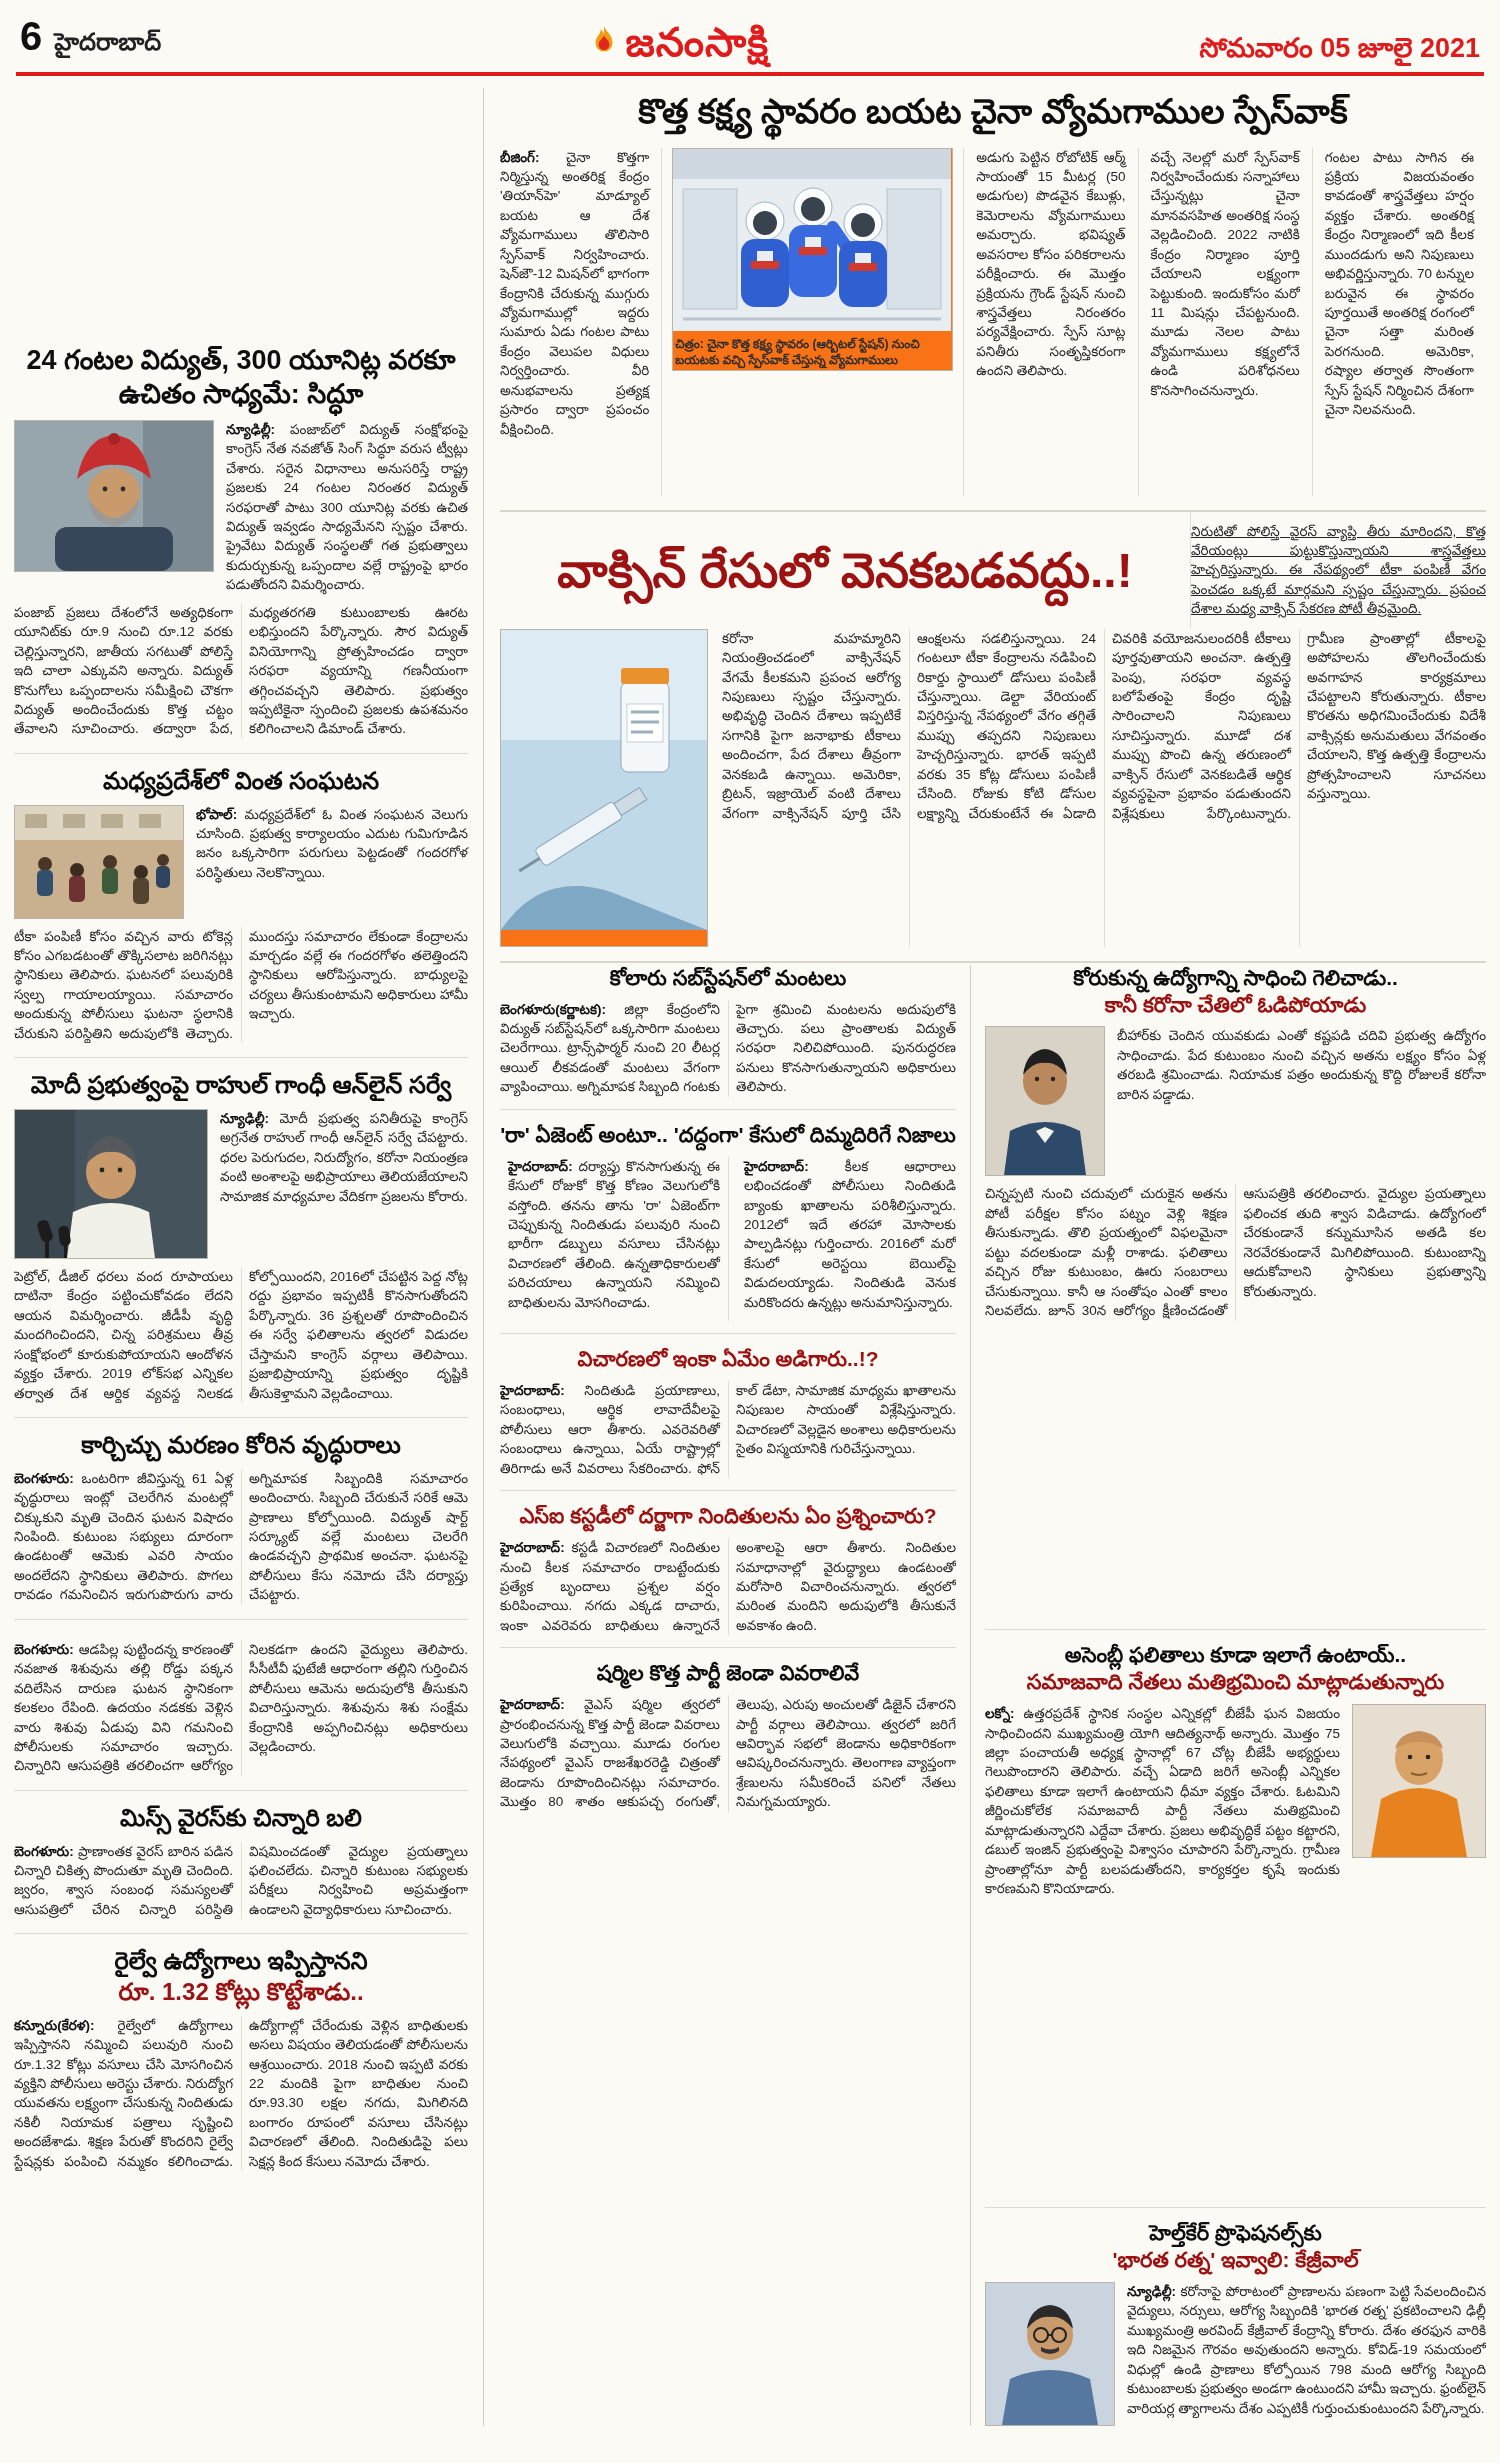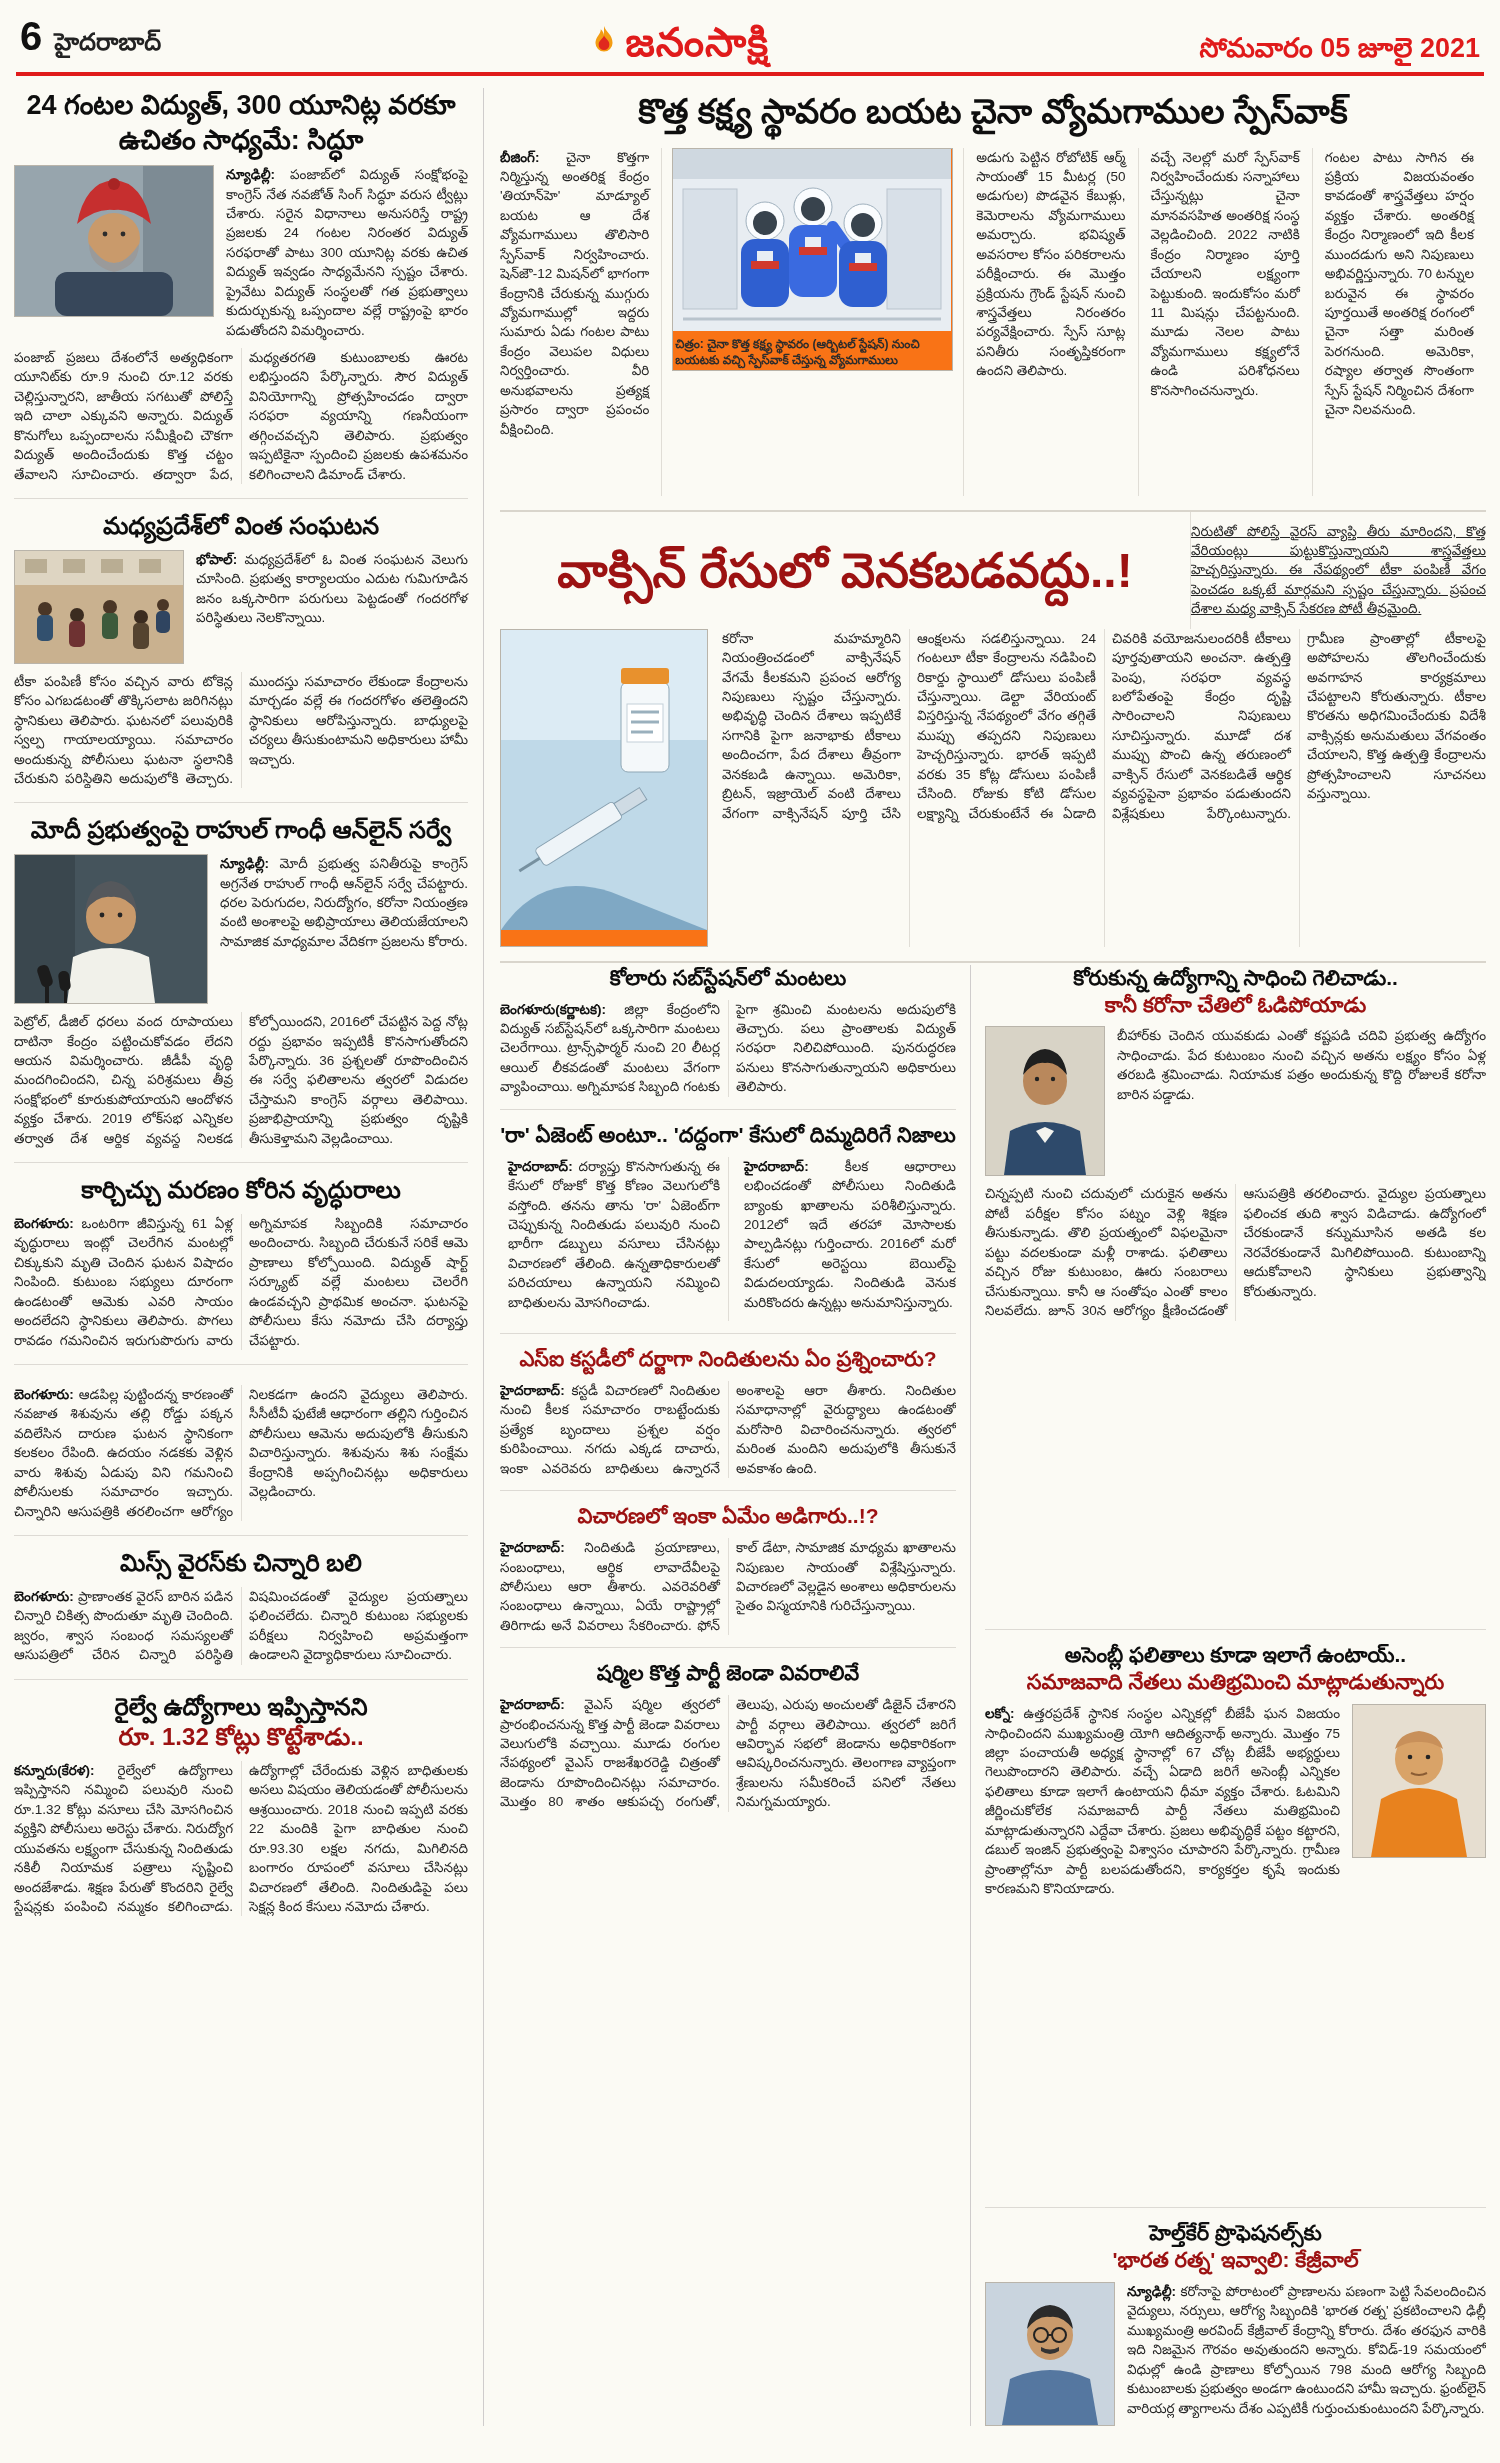--- a/index.html
+++ b/index.html
@@ -15,21 +15,21 @@
   .m-left { display:flex; align-items:baseline; gap:12px; }
   .m-page { font-size:40px; font-weight:800; color:#111; line-height:1; }
   .m-edition { font-size:24px; font-weight:700; color:#222; }
   .m-center { display:flex; align-items:center; gap:8px; }
   .m-paper { font-size:40px; font-weight:800; color:#e01b1b; letter-spacing:1px; line-height:1; }
   .m-date { font-size:27px; font-weight:800; color:#e01b1b; line-height:1; }
   .rule-red { height:4px; background:#e01b1b; margin:0 2px; }
   
   .content { display:flex; gap:16px; padding-top:12px; height:2350px; overflow:hidden; }
   .leftcol { width:470px; flex:none; border-right:1px solid #cfcccc; padding-right:15px;
-             display:flex; flex-direction:column; gap:14px; overflow:hidden; }
+             display:flex; flex-direction:column; gap:14px; overflow:hidden;justify-content:center; }
   .main { flex:1; display:flex; flex-direction:column; gap:14px; overflow:hidden; }
   article + article { border-top:1px solid #dddad4; padding-top:12px; }
   
   .hl { font-weight:800; text-align:center; color:#0e0e0e; line-height:1.28; }
   .hl-l { font-size:27px; }
   .hl-m { font-size:24px; }
   .hl-s { font-size:21px; }
   .hl-xl { font-size:34px; padding:2px 0 8px; }
   .maroon { color:#9c1212; }
   .hl-vax { font-size:48px; font-weight:800; color:#9c1212; text-align:center; line-height:1.15; padding:24px 8px; }
@@ -307,32 +307,32 @@
                 <span>దర్యాప్తు కొనసాగుతున్న ఈ కేసులో రోజుకో కొత్త కోణం వెలుగులోకి వస్తోంది. తనను తాను 'రా' ఏజెంట్‌గా చెప్పుకున్న నిందితుడు పలువురి నుంచి భారీగా డబ్బులు వసూలు చేసినట్లు విచారణలో తేలింది. ఉన్నతాధికారులతో పరిచయాలు ఉన్నాయని నమ్మించి బాధితులను మోసగించాడు.</span>
               </p>
               <p class="qa-item">
                 <span class="dateline">హైదరాబాద్:</span>
                 <span>కీలక ఆధారాలు లభించడంతో పోలీసులు నిందితుడి బ్యాంకు ఖాతాలను పరిశీలిస్తున్నారు. 2012లో ఇదే తరహా మోసాలకు పాల్పడినట్లు గుర్తించారు. 2016లో మరో కేసులో అరెస్టయి బెయిల్‌పై విడుదలయ్యాడు. నిందితుడి వెనుక మరికొందరు ఉన్నట్లు అనుమానిస్తున్నారు.</span>
               </p>
             </div>
           </article>
 
           <article>
+            <h3 class="hl hl-s maroon">విచారణలో ఇంకా ఏమేం అడిగారు..!?</h3>
+            <p class="body cols2 clip mh170">
+              <span class="dateline">హైదరాబాద్:</span>
+              <span>నిందితుడి ప్రయాణాలు, సంబంధాలు, ఆర్థిక లావాదేవీలపై పోలీసులు ఆరా తీశారు. ఎవరెవరితో సంబంధాలు ఉన్నాయి, ఏయే రాష్ట్రాల్లో తిరిగాడు అనే వివరాలు సేకరించారు. ఫోన్ కాల్ డేటా, సామాజిక మాధ్యమ ఖాతాలను నిపుణుల సాయంతో విశ్లేషిస్తున్నారు. విచారణలో వెల్లడైన అంశాలు అధికారులను సైతం విస్మయానికి గురిచేస్తున్నాయి.</span>
+            </p>
+          </article>
+
+          <article>
             <h3 class="hl hl-s maroon">ఎస్ఐ కస్టడీలో దర్జాగా నిందితులను ఏం ప్రశ్నించారు?</h3>
             <p class="body cols2 clip mh170">
               <span class="dateline">హైదరాబాద్:</span>
               <span>కస్టడీ విచారణలో నిందితుల నుంచి కీలక సమాచారం రాబట్టేందుకు ప్రత్యేక బృందాలు ప్రశ్నల వర్షం కురిపించాయి. నగదు ఎక్కడ దాచారు, ఇంకా ఎవరెవరు బాధితులు ఉన్నారనే అంశాలపై ఆరా తీశారు. నిందితుల సమాధానాల్లో వైరుద్ధ్యాలు ఉండటంతో మరోసారి విచారించనున్నారు. త్వరలో మరింత మందిని అదుపులోకి తీసుకునే అవకాశం ఉంది.</span>
-            </p>
-          </article>
-
-          <article>
-            <h3 class="hl hl-s maroon">విచారణలో ఇంకా ఏమేం అడిగారు..!?</h3>
-            <p class="body cols2 clip mh170">
-              <span class="dateline">హైదరాబాద్:</span>
-              <span>నిందితుడి ప్రయాణాలు, సంబంధాలు, ఆర్థిక లావాదేవీలపై పోలీసులు ఆరా తీశారు. ఎవరెవరితో సంబంధాలు ఉన్నాయి, ఏయే రాష్ట్రాల్లో తిరిగాడు అనే వివరాలు సేకరించారు. ఫోన్ కాల్ డేటా, సామాజిక మాధ్యమ ఖాతాలను నిపుణుల సాయంతో విశ్లేషిస్తున్నారు. విచారణలో వెల్లడైన అంశాలు అధికారులను సైతం విస్మయానికి గురిచేస్తున్నాయి.</span>
             </p>
           </article>
 
           <article>
             <h3 class="hl hl-s">షర్మిల కొత్త పార్టీ జెండా వివరాలివే</h3>
             <p class="body cols2 clip mh200">
               <span class="dateline">హైదరాబాద్:</span>
               <span>వైఎస్ షర్మిల త్వరలో ప్రారంభించనున్న కొత్త పార్టీ జెండా వివరాలు వెలుగులోకి వచ్చాయి. మూడు రంగుల నేపథ్యంలో వైఎస్ రాజశేఖరరెడ్డి చిత్రంతో జెండాను రూపొందించినట్లు సమాచారం. మొత్తం 80 శాతం ఆకుపచ్చ రంగుతో, తెలుపు, ఎరుపు అంచులతో డిజైన్ చేశారని పార్టీ వర్గాలు తెలిపాయి. త్వరలో జరిగే ఆవిర్భావ సభలో జెండాను అధికారికంగా ఆవిష్కరించనున్నారు. తెలంగాణ వ్యాప్తంగా శ్రేణులను సమీకరించే పనిలో నేతలు నిమగ్నమయ్యారు.</span>
             </p>
           </article>

